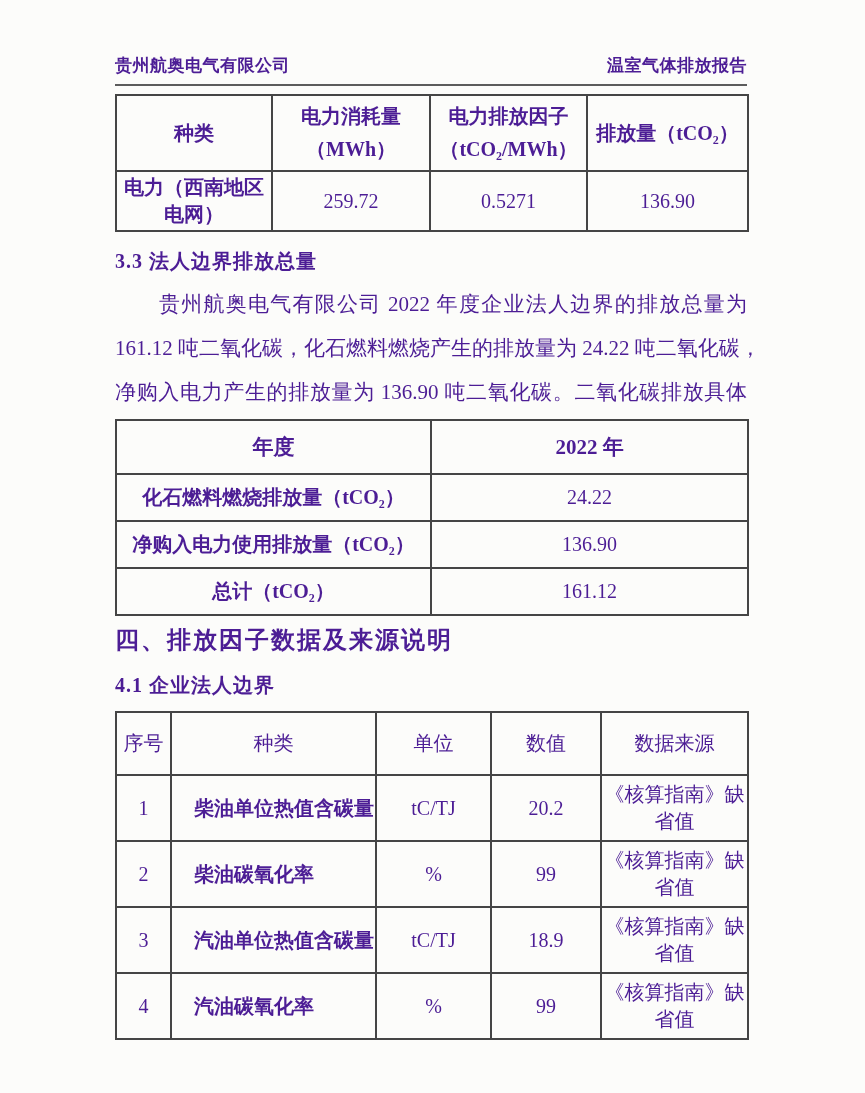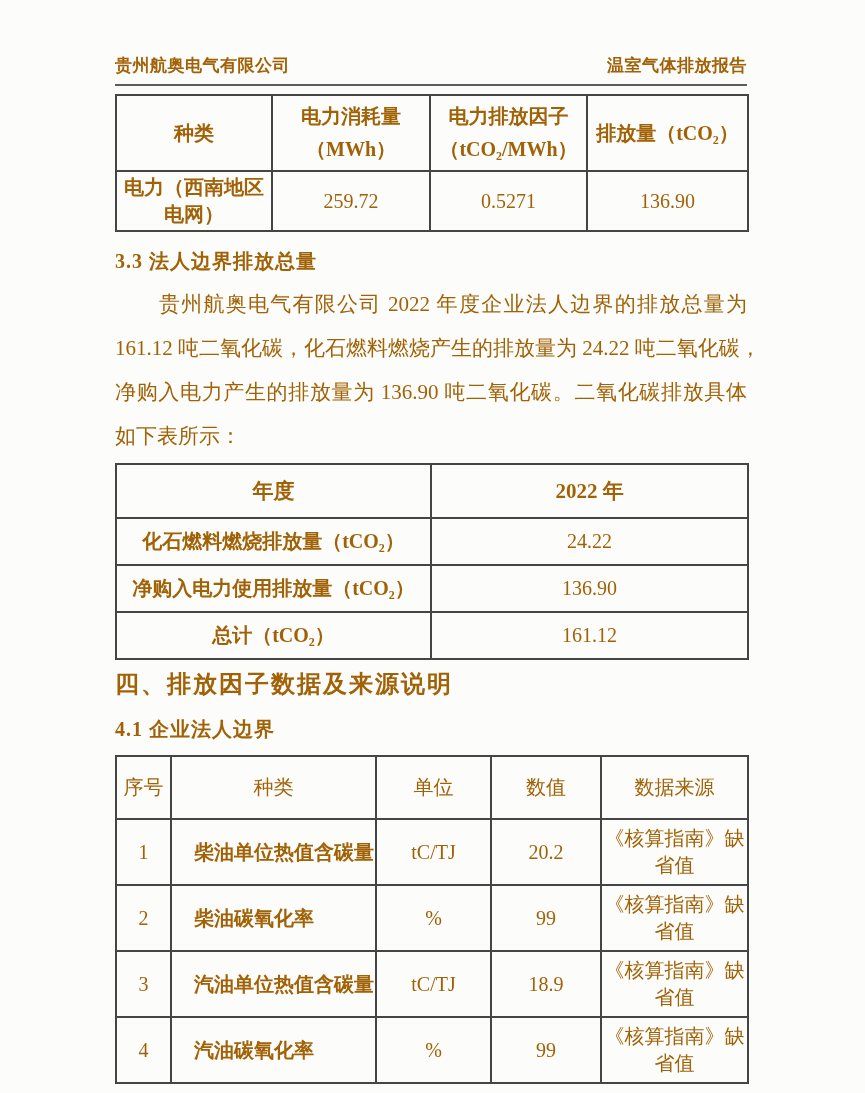--- a/index.html
+++ b/index.html
@@ -2,21 +2,21 @@
 <html><head>
 <meta charset="utf-8">
 <style>
   html, body { margin: 0; padding: 0; background: #ffffff; }
   .page {
     position: relative;
     width: 865px;
     height: 1093px;
     box-sizing: border-box;
     background: #fcfcfa;
-    color: #a16207;
+    color: #4c1d95;
     font-family: "Liberation Serif", "DejaVu Serif", serif;
     padding: 54px 118px 0 115px;
     overflow: hidden;
   }
   
   .doc-header {
     display: flex;
     justify-content: space-between;
     align-items: flex-end;
     font-size: 17px;
@@ -125,21 +125,20 @@
     </tr>
   </tbody>
     </table>
 
   <div class="h-sub">3.3 法人边界排放总量</div>
 
   <div class="paragraph">
     <div class="para-line indent">贵州航奥电气有限公司 2022 年度企业法人边界的排放总量为</div>
     <div class="para-line">161.12 吨二氧化碳，化石燃料燃烧产生的排放量为 24.22 吨二氧化碳，</div>
     <div class="para-line">净购入电力产生的排放量为 136.90 吨二氧化碳。二氧化碳排放具体</div>
-    <div class="para-line last">如下表所示：</div>
   </div>
 
   <table class="t-summary">
     <colgroup>
         <col style="width:315px">
         <col style="width:317px">
       </colgroup>
     <tbody>
         <tr class="hdr">
       <td>年度</td>

